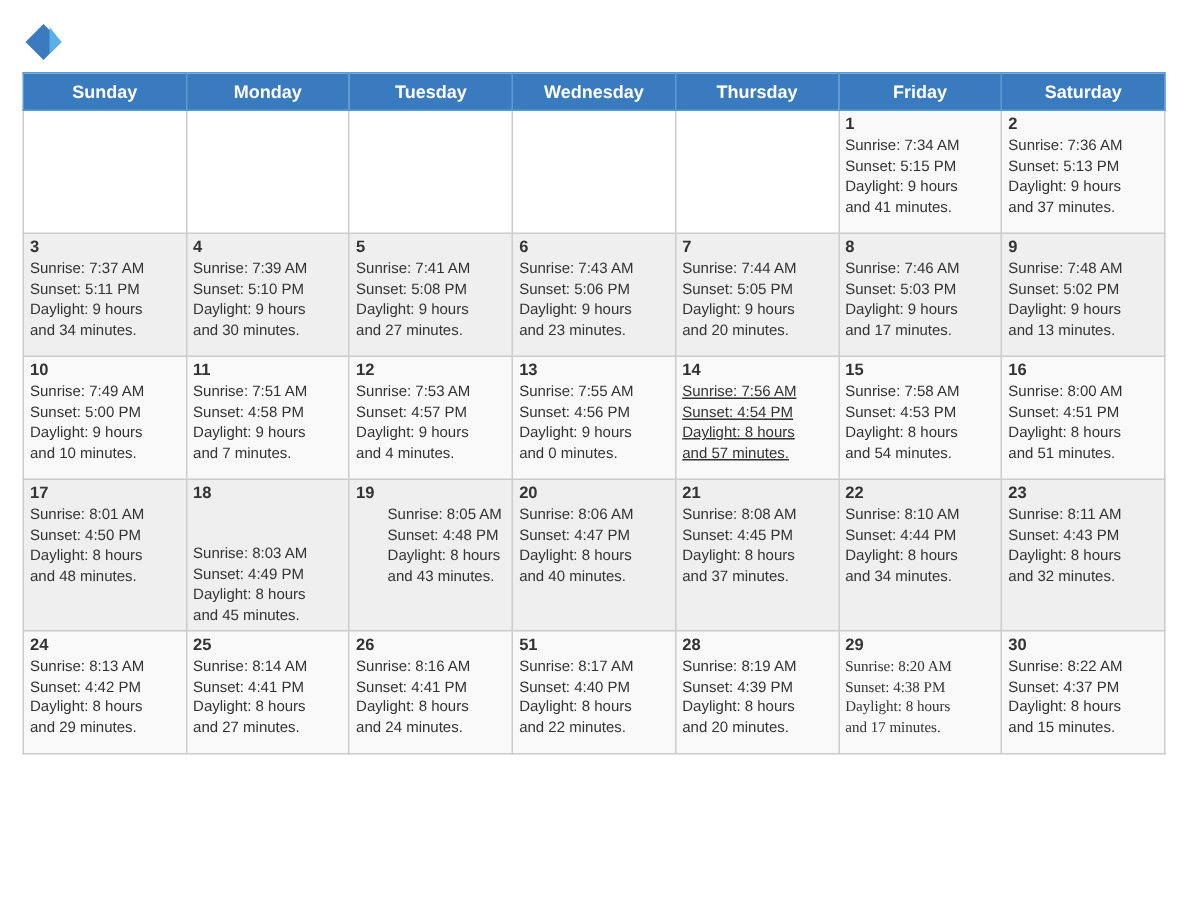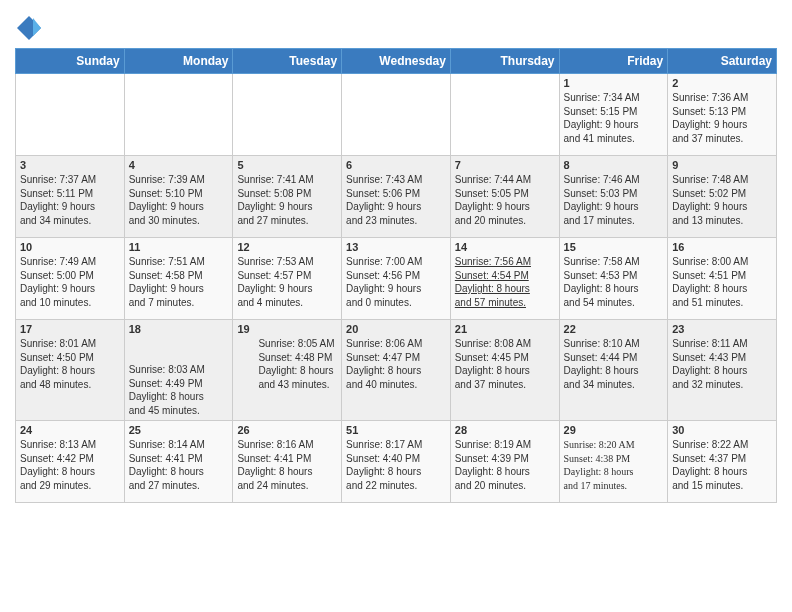--- a/index.html
+++ b/index.html
@@ -62,21 +62,21 @@
       width: 100%;
       border-collapse: collapse;
       table-layout: fixed;
     }
     .calendar thead th {
       background: #3a7bbf;
       color: #fff;
       font-size: 12px;
       font-weight: bold;
       padding: 5px 4px;
-      text-align: right;
+      text-align: center;
       border: 1px solid #5a9bd4;
     }
     .calendar tbody td {
       border: 1px solid #ccc;
       vertical-align: top;
       padding: 3px 4px;
       font-size: 9.5px;
       color: #333;
       height: 82px;
       background: #fff;
@@ -225,21 +225,21 @@
           </td>
           <td>
             <span class="day-num">12</span>
             <div class="day-info" style="white-space: pre-line;">Sunrise: 7:53 AM
 Sunset: 4:57 PM
 Daylight: 9 hours
 and 4 minutes.</div>
           </td>
           <td>
             <span class="day-num">13</span>
-            <div class="day-info" style="white-space: pre-line;">Sunrise: 7:00 AM
+            <div class="day-info" style="white-space: pre-line;">Sunrise: 7:55 AM
 Sunset: 4:56 PM
 Daylight: 9 hours
 and 0 minutes.</div>
           </td>
           <td>
             <span class="day-num">14</span>
             <div class="day-info" style="white-space: pre-line; text-decoration: underline;">Sunrise: 7:56 AM
 Sunset: 4:54 PM
 Daylight: 8 hours
 and 57 minutes.</div>

